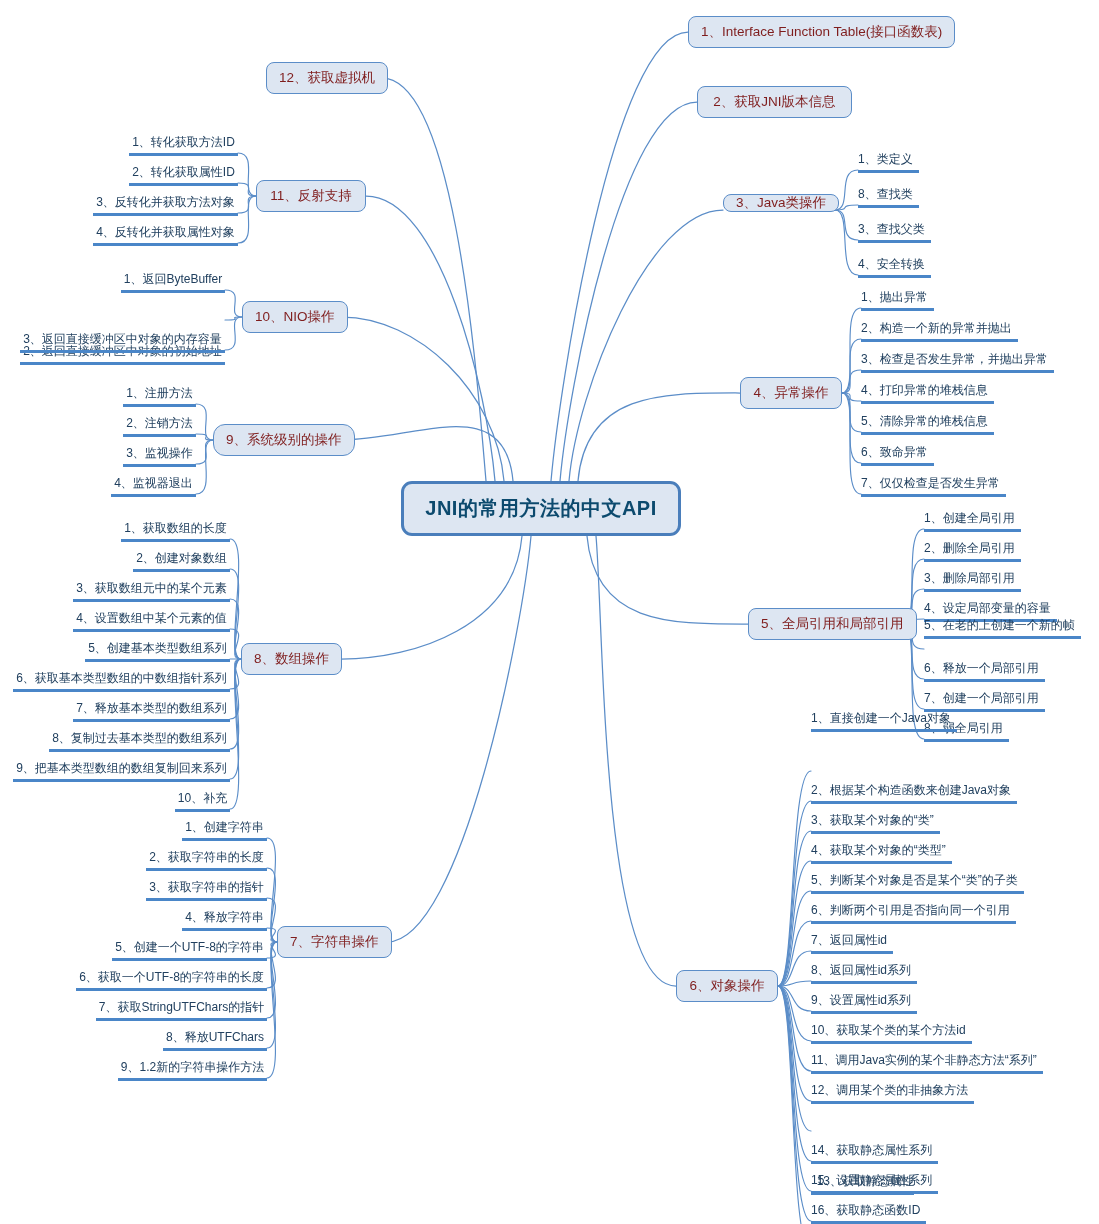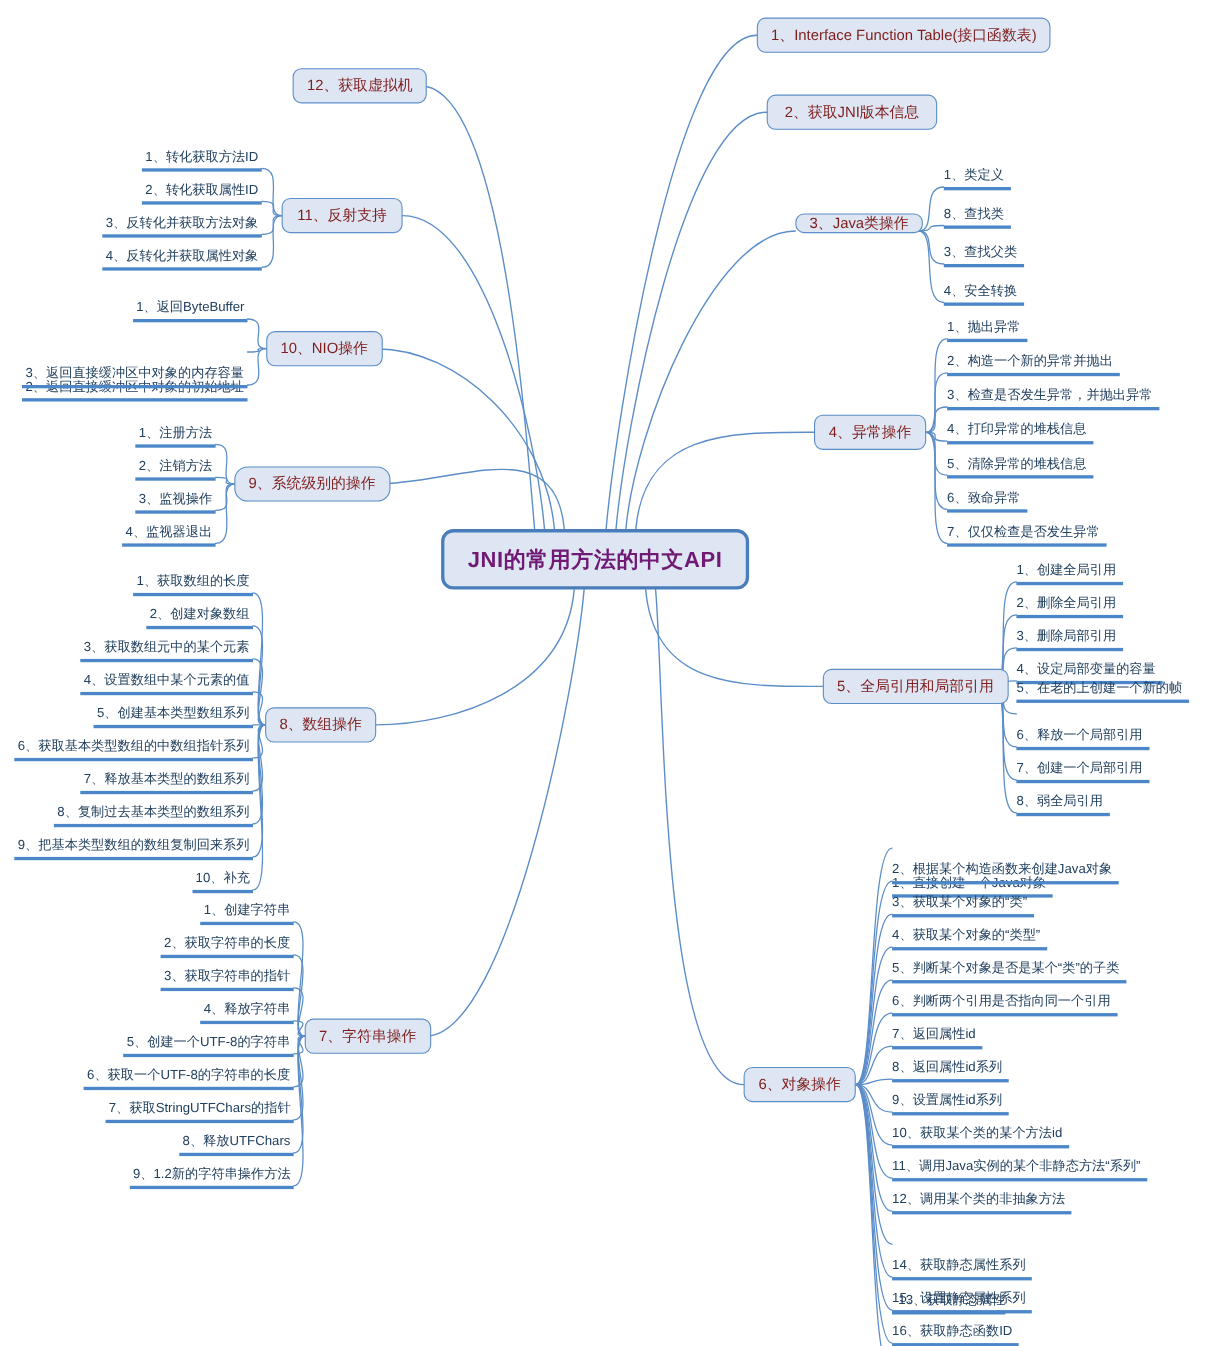--- a/index.html
+++ b/index.html
@@ -21,21 +21,21 @@
     width:1099px;height:1224px;
     pointer-events:none;
   }
   
   .root-node{
     position:absolute;
     box-sizing:border-box;
     background:#dde6f2;
     border:3px solid #4a7ebb;
     border-radius:11px;
-    color:#701a75;
+    color:#0c4a6e;
     font-size:20px;
     font-weight:bold;
     letter-spacing:.5px;
     display:flex;
     align-items:center;
     justify-content:center;
     white-space:nowrap;
     z-index:5;
   }
   
@@ -174,21 +174,21 @@
       <div class="branch-node" style="left: 748px; top: 608px; min-width: 155px; height: 32px;">5、全局引用和局部引用</div>
       <div class="leaf right" style="left: 924px; top: 511px; width: 97px;">1、创建全局引用</div>
       <div class="leaf right" style="left: 924px; top: 541px; width: 97px;">2、删除全局引用</div>
       <div class="leaf right" style="left: 924px; top: 571px; width: 97px;">3、删除局部引用</div>
       <div class="leaf right" style="left: 924px; top: 601px; width: 133px;">4、设定局部变量的容量</div>
       <div class="leaf right" style="left: 924px; top: 618px; width: 157px;">5、在老的上创建一个新的帧</div>
       <div class="leaf right" style="left: 924px; top: 661px; width: 121px;">6、释放一个局部引用</div>
       <div class="leaf right" style="left: 924px; top: 691px; width: 121px;">7、创建一个局部引用</div>
       <div class="leaf right" style="left: 924px; top: 721px; width: 85px;">8、弱全局引用</div>
       <div class="branch-node" style="left: 676px; top: 970px; min-width: 102px; height: 32px;">6、对象操作</div>
-      <div class="leaf right" style="left: 811px; top: 795px; width: 146px;">1、直接创建一个Java对象</div>
+      <div class="leaf right" style="left: 811px; top: 711px; width: 146px;">1、直接创建一个Java对象</div>
       <div class="leaf right" style="left: 811px; top: 783px; width: 206px;">2、根据某个构造函数来创建Java对象</div>
       <div class="leaf right" style="left: 811px; top: 813px; width: 129px;">3、获取某个对象的“类”</div>
       <div class="leaf right" style="left: 811px; top: 843px; width: 141px;">4、获取某个对象的“类型”</div>
       <div class="leaf right" style="left: 811px; top: 873px; width: 213px;">5、判断某个对象是否是某个“类”的子类</div>
       <div class="leaf right" style="left: 811px; top: 903px; width: 205px;">6、判断两个引用是否指向同一个引用</div>
       <div class="leaf right" style="left: 811px; top: 933px; width: 82px;">7、返回属性id</div>
       <div class="leaf right" style="left: 811px; top: 963px; width: 106px;">8、返回属性id系列</div>
       <div class="leaf right" style="left: 811px; top: 993px; width: 106px;">9、设置属性id系列</div>
       <div class="leaf right" style="left: 811px; top: 1023px; width: 161px;">10、获取某个类的某个方法id</div>
       <div class="leaf right" style="left: 811px; top: 1053px; width: 232px;">11、调用Java实例的某个非静态方法“系列”</div>

